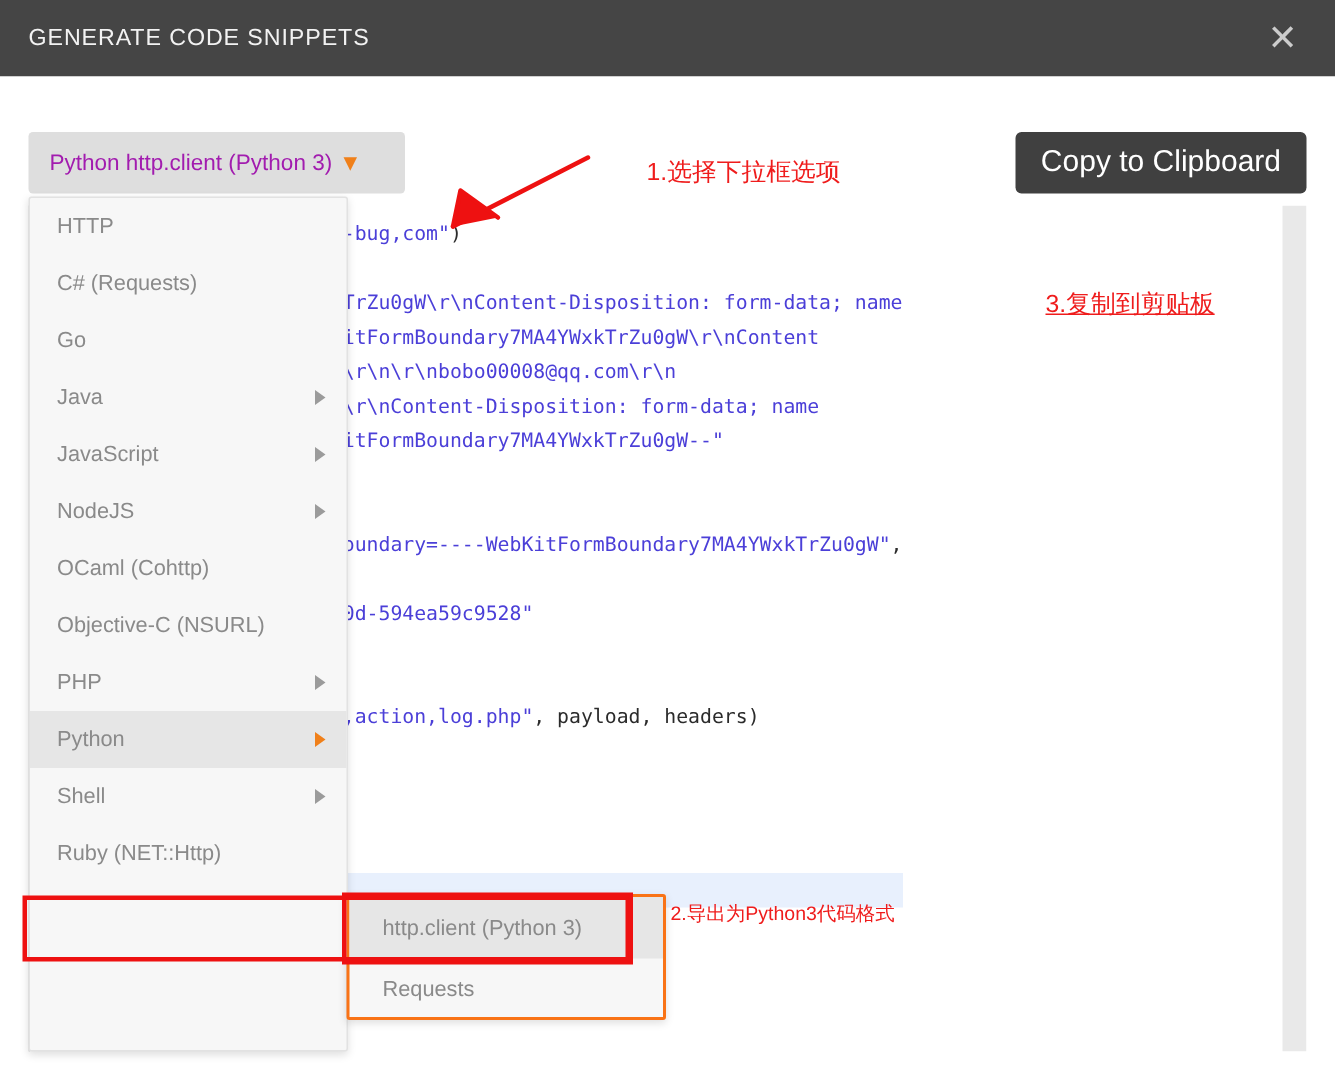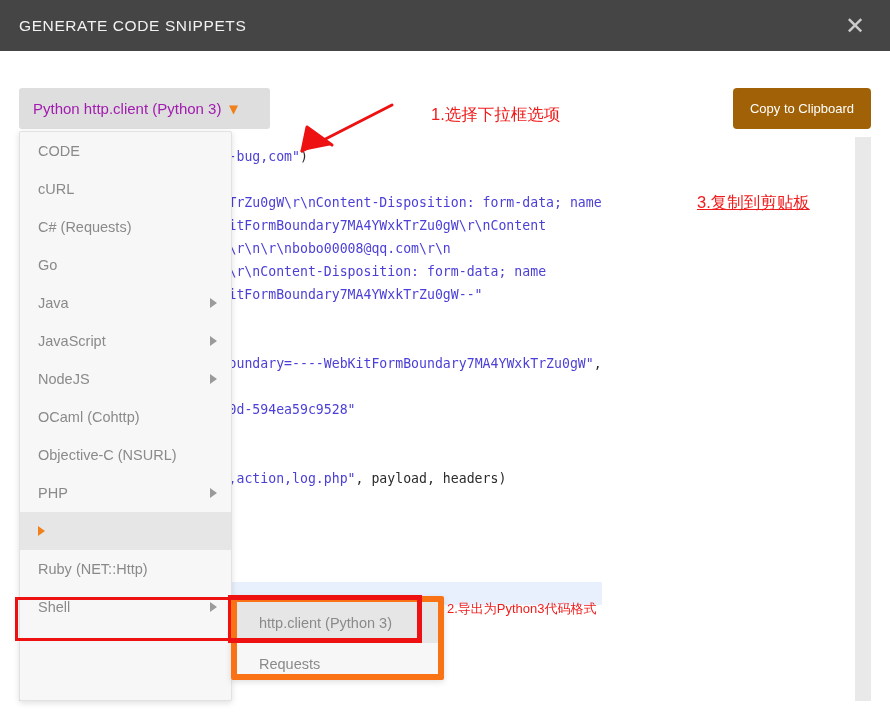--- a/index.html
+++ b/index.html
@@ -47,22 +47,22 @@
   }
   .select-caret {
     color: #f0801a; font-size: 16px; font-weight: bold;
     margin-left: 8px; line-height: 1;
   }
 
   
   .copy-btn {
     position: absolute; right: 19px; top: 37px;
     height: 41px; padding: 12px 17px;
-    background: #a16207; border: none; border-radius: 4px;
-    color: #ffffff; font-size: 13px; font-family: "Liberation Sans", sans-serif;
+    background: #404040; border: none; border-radius: 4px;
+    color: #ffffff; font-size: 20px; font-family: "Liberation Sans", sans-serif;
     display: flex; align-items: center; cursor: pointer;
   }
 
   
   .code-pane {
     position: absolute; left: 19px; top: 86px;
     width: 852px; height: 564px;
     background: #ffffff;
     border-left: 1px solid #d9d9d9;
     overflow: hidden;
@@ -113,21 +113,21 @@
     border-bottom: 5px solid transparent;
     border-left: 7px solid #9b9b9b;
   }
   .menu-item.active .mi-arrow { border-left-color: #f0801a; }
 
   
   .submenu {
     position: absolute; left: 231px; top: 545px;
     width: 213px; height: 84px;
     background: #f7f7f7;
-    border: 6px solid #f97316;
+    border: 2px solid #f97316;
     border-radius: 2px;
     box-shadow: 0 2px 6px rgba(0,0,0,0.13);
     z-index: 50;
   }
   .submenu .menu-item { padding-left: 22px; height: 41px; }
   .submenu .menu-item.active { background: #e6e6e6; }
 
   
   .red-box {
     position: absolute; border: 3px solid #ee1111;
@@ -167,24 +167,21 @@
 
     <div class="select-box">
       <span class="select-label">Python http.client (Python 3)</span>
       <span class="select-caret">▾</span>
     </div>
 
     <button class="copy-btn">Copy to Clipboard</button>
 
     <div class="dropdown" id="dropdown-menu">
         <div class="menu-item">
-          <span class="mi-label">CODE</span>
-        </div>
-        <div class="menu-item">
-          <span class="mi-label">cURL</span>
+          <span class="mi-label">HTTP</span>
         </div>
         <div class="menu-item">
           <span class="mi-label">C# (Requests)</span>
         </div>
         <div class="menu-item">
           <span class="mi-label">Go</span>
         </div>
         <div class="menu-item">
           <span class="mi-label">Java</span>
           <span class="mi-arrow"></span>
@@ -201,28 +198,29 @@
           <span class="mi-label">OCaml (Cohttp)</span>
         </div>
         <div class="menu-item">
           <span class="mi-label">Objective-C (NSURL)</span>
         </div>
         <div class="menu-item">
           <span class="mi-label">PHP</span>
           <span class="mi-arrow"></span>
         </div>
         <div class="menu-item active">
+          <span class="mi-label">Python</span>
+          <span class="mi-arrow"></span>
+        </div>
+        <div class="menu-item">
+          <span class="mi-label">Shell</span>
           <span class="mi-arrow"></span>
         </div>
         <div class="menu-item">
           <span class="mi-label">Ruby (NET::Http)</span>
-        </div>
-        <div class="menu-item">
-          <span class="mi-label">Shell</span>
-          <span class="mi-arrow"></span>
         </div>
       </div>
 
     <div class="submenu" id="submenu-menu">
         <div class="menu-item active">
           <span class="mi-label">http.client (Python 3)</span>
         </div>
         <div class="menu-item">
           <span class="mi-label">Requests</span>
         </div>

